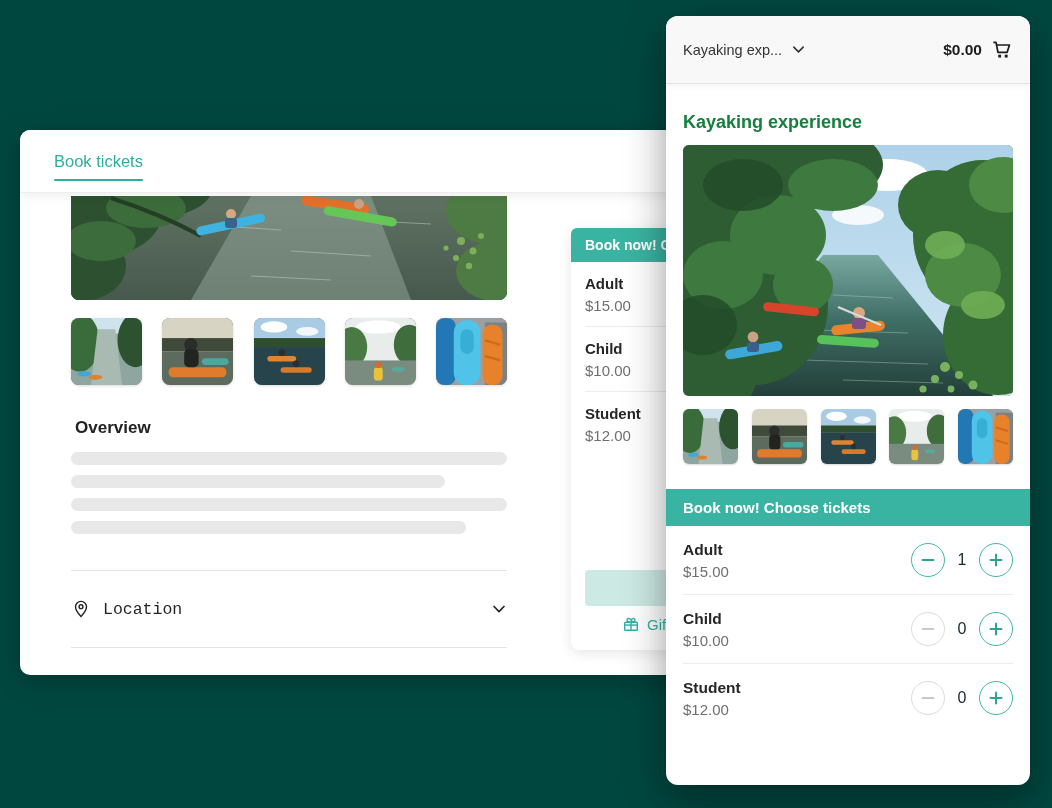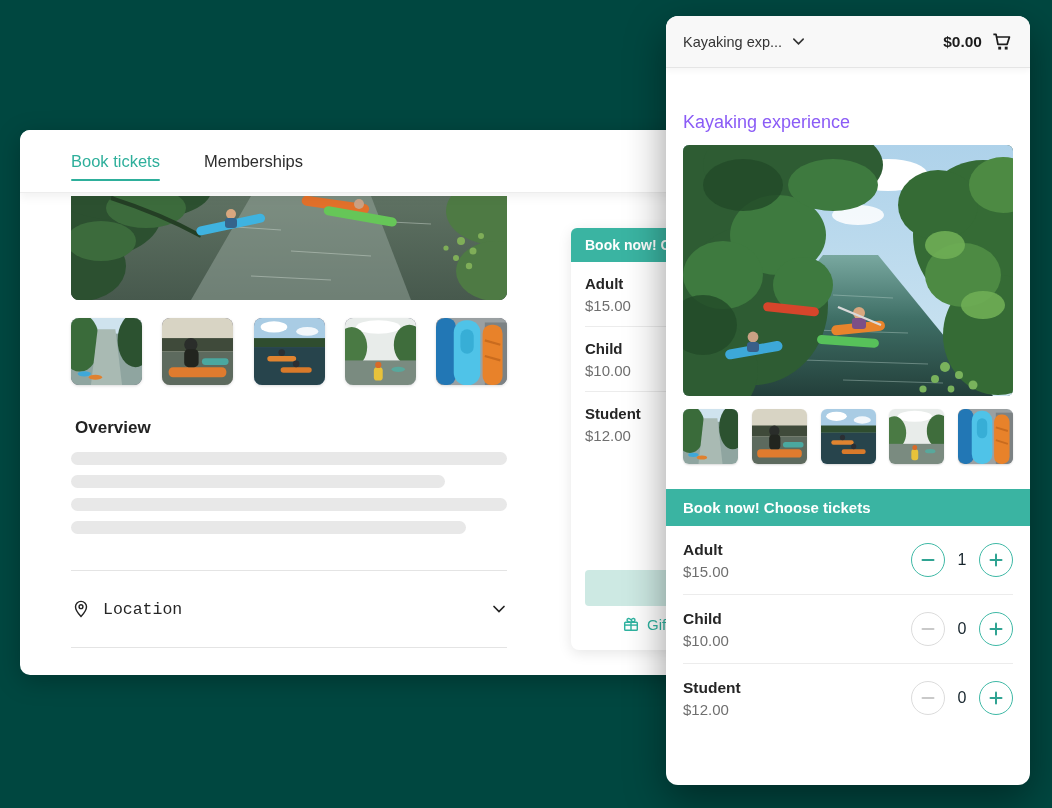--- a/index.html
+++ b/index.html
@@ -12,21 +12,21 @@
   .stage{position:relative;width:1052px;height:808px;overflow:hidden;background:#004740;}
 
   
   .main-card{
     position:absolute;left:20px;top:130px;width:670px;height:545px;
     background:#ffffff;border-radius:10px;z-index:1;overflow:hidden;
     box-shadow:0 6px 24px rgba(0,0,0,.25);
   }
   .tabbar{
     position:absolute;left:0;top:0;right:0;height:62px;
-    display:flex;align-items:center;gap:44px;padding-left:51px;
+    display:flex;align-items:center;gap:44px;padding-left:34px;
     border-bottom:1px solid #ededed;
     box-shadow:0 4px 10px rgba(0,0,0,.06);
     background:#fff;z-index:3;
   }
   .tab{position:relative;font-size:16.5px;font-weight:500;color:#2d2d2d;height:62px;display:flex;align-items:center;cursor:pointer;}
   .tab.active{color:#2EAF9B;}
   .tab.active::after{content:"";position:absolute;left:0;right:0;bottom:11px;height:2.5px;background:#2EAF9B;border-radius:2px;}
 
   .hero-photo{
     position:absolute;left:51px;top:66px;width:436px;height:104px;
@@ -72,31 +72,31 @@
   .gift-link .glabel{font-size:15px;color:#2FB3A0;font-weight:500;}
   .gift-ic{width:18px;height:18px;display:flex;}
 
   
   .widget{
     position:absolute;left:666px;top:16px;width:364px;height:769px;
     background:#fff;border-radius:12px;z-index:5;overflow:hidden;
     box-shadow:0 14px 40px rgba(0,0,0,.40);
   }
   .w-topbar{
-    position:absolute;left:0;top:0;right:0;height:52px;background:#f8f8f8;
+    position:absolute;left:0;top:0;right:0;height:68px;background:#f8f8f8;
     border-bottom:1px solid #e5e5e5;box-shadow:0 3px 6px rgba(0,0,0,.04);
     display:flex;align-items:center;justify-content:space-between;padding:0 17px;box-sizing:border-box;
   }
   .w-selector{display:flex;align-items:center;gap:9px;cursor:pointer;}
   .w-selector .sel-label{font-size:14.5px;font-weight:500;color:#343434;}
   .w-cart{display:flex;align-items:center;gap:8px;cursor:pointer;}
   .w-cart .total{font-size:15.5px;font-weight:600;color:#1c1c1c;}
   .cart-ic{width:23px;height:23px;display:flex;}
 
-  .w-title{position:absolute;left:17px;top:96px;margin:0;font-size:18px;font-weight:400;color:#8b5cf6;}
+  .w-title{position:absolute;left:17px;top:96px;margin:0;font-size:18px;font-weight:700;color:#15803d;}
   .w-photo{position:absolute;left:17px;top:129px;width:330px;height:251px;border-radius:6px;overflow:hidden;background:#3a5c44;}
   .w-thumbs{position:absolute;left:17px;top:393px;width:330px;display:flex;justify-content:space-between;}
   .w-thumb{width:55px;height:55px;border-radius:6px;overflow:hidden;cursor:pointer;box-shadow:0 1px 2px rgba(0,0,0,.15);}
   .w-thumb svg{display:block;}
 
   .w-banner{
     position:absolute;left:0;top:473px;right:0;height:37px;line-height:37px;
     background:#3AB4A2;color:#fff;font-size:15px;font-weight:700;padding:0 17px;
   }
   .w-rows{position:absolute;left:0;top:510px;right:0;}
@@ -117,23 +117,20 @@
 </style>
 </head>
 <body>
 
 <div class="stage">
 
   <section class="main-card">
     <nav class="tabbar">
       <div class="tab active">
         <span>Book tickets</span>
-      </div>
-      <div class="tab">
-        <span>Memberships</span>
       </div>
     </nav>
 
     <div class="hero-photo">
       <svg width="436" height="104" viewBox="0 0 436 104" preserveAspectRatio="none">
         <defs>
           <linearGradient id="wL" x1="0" y1="0" x2="0" y2="1">
             <stop offset="0" stop-color="#5f7263"></stop>
               <stop offset="1" stop-color="#47594d"></stop>
           </linearGradient>

